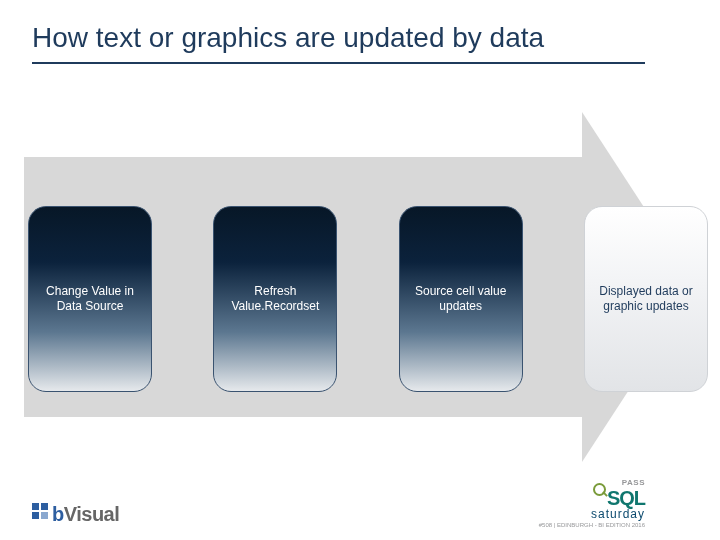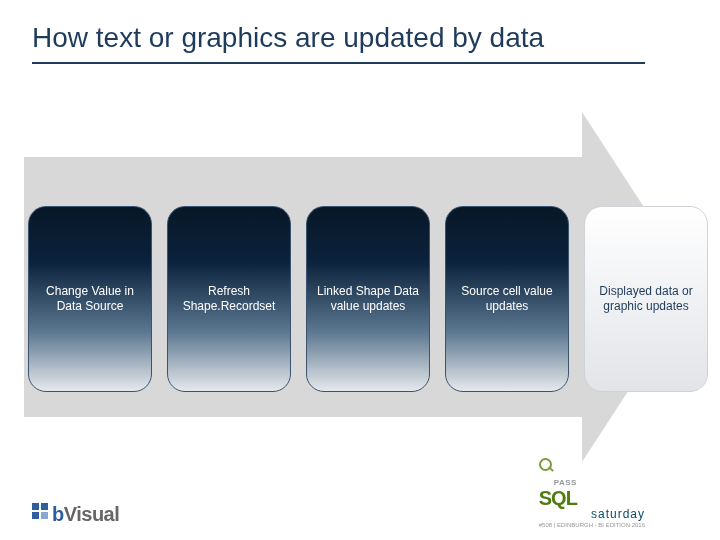--- a/index.html
+++ b/index.html
@@ -141,24 +141,23 @@
 
   .logo-right {
     position: absolute;
     right: 32px;
     bottom: 6px;
     text-align: right;
     line-height: 1;
   }
   .logo-right .top {
     display: flex;
-    align-items: flex-start;
+    align-items: center;
     justify-content: flex-end;
     gap: 0;
-    flex-direction: column;
   }
   .logo-right .mag {
     display: inline-block;
     width: 14px;
     height: 14px;
     position: relative;
   }
   .logo-right .mag::before {
     content: "";
     position: absolute;
@@ -173,21 +172,21 @@
     content: "";
     position: absolute;
     width: 6px;
     height: 2px;
     background: #7a9b3a;
     left: 9px;
     top: 10px;
     transform: rotate(45deg);
   }
   .logo-right .pass { font-size: 8px; color: #97989a; font-weight: 700; letter-spacing: 0.5px; }
-  .logo-right .sql  { font-size: 20px; color: #4d7c0f; font-weight: 800; letter-spacing: -1px; }
+  .logo-right .sql  { font-size: 20px; color: #0f766e; font-weight: 800; letter-spacing: -1px; }
   .logo-right .sat  { font-size: 12px; color: #0c4a6e; letter-spacing: 1px; display: block; }
   .logo-right .sub  { font-size: 6px; color: #97989a; display: block; margin-top: 2px; }
 </style>
 </head>
 <body>
 
 <div class="slide">
 
   <div class="title">How text or graphics are updated by data</div>
   <div class="rule"></div>
@@ -195,24 +194,21 @@
   <div class="arrow">
     <div class="arrow-body"></div>
     <div class="arrow-head"></div>
   </div>
 
   <div class="steps">
     <div class="step dark">
       <div class="step-label">Change Value in Data Source</div>
     </div>
     <div class="step dark">
-      <div class="step-label">Refresh Shape.Recordset</div>
-    </div>
-    <div class="step dark">
-      <div class="step-label">Linked Shape Data value updates</div>
+      <div class="step-label">Refresh Value.Recordset</div>
     </div>
     <div class="step dark">
       <div class="step-label">Source cell value updates</div>
     </div>
     <div class="step light">
       <div class="step-label">Displayed data or graphic updates</div>
     </div>
   </div>
 
   <div class="footer">

